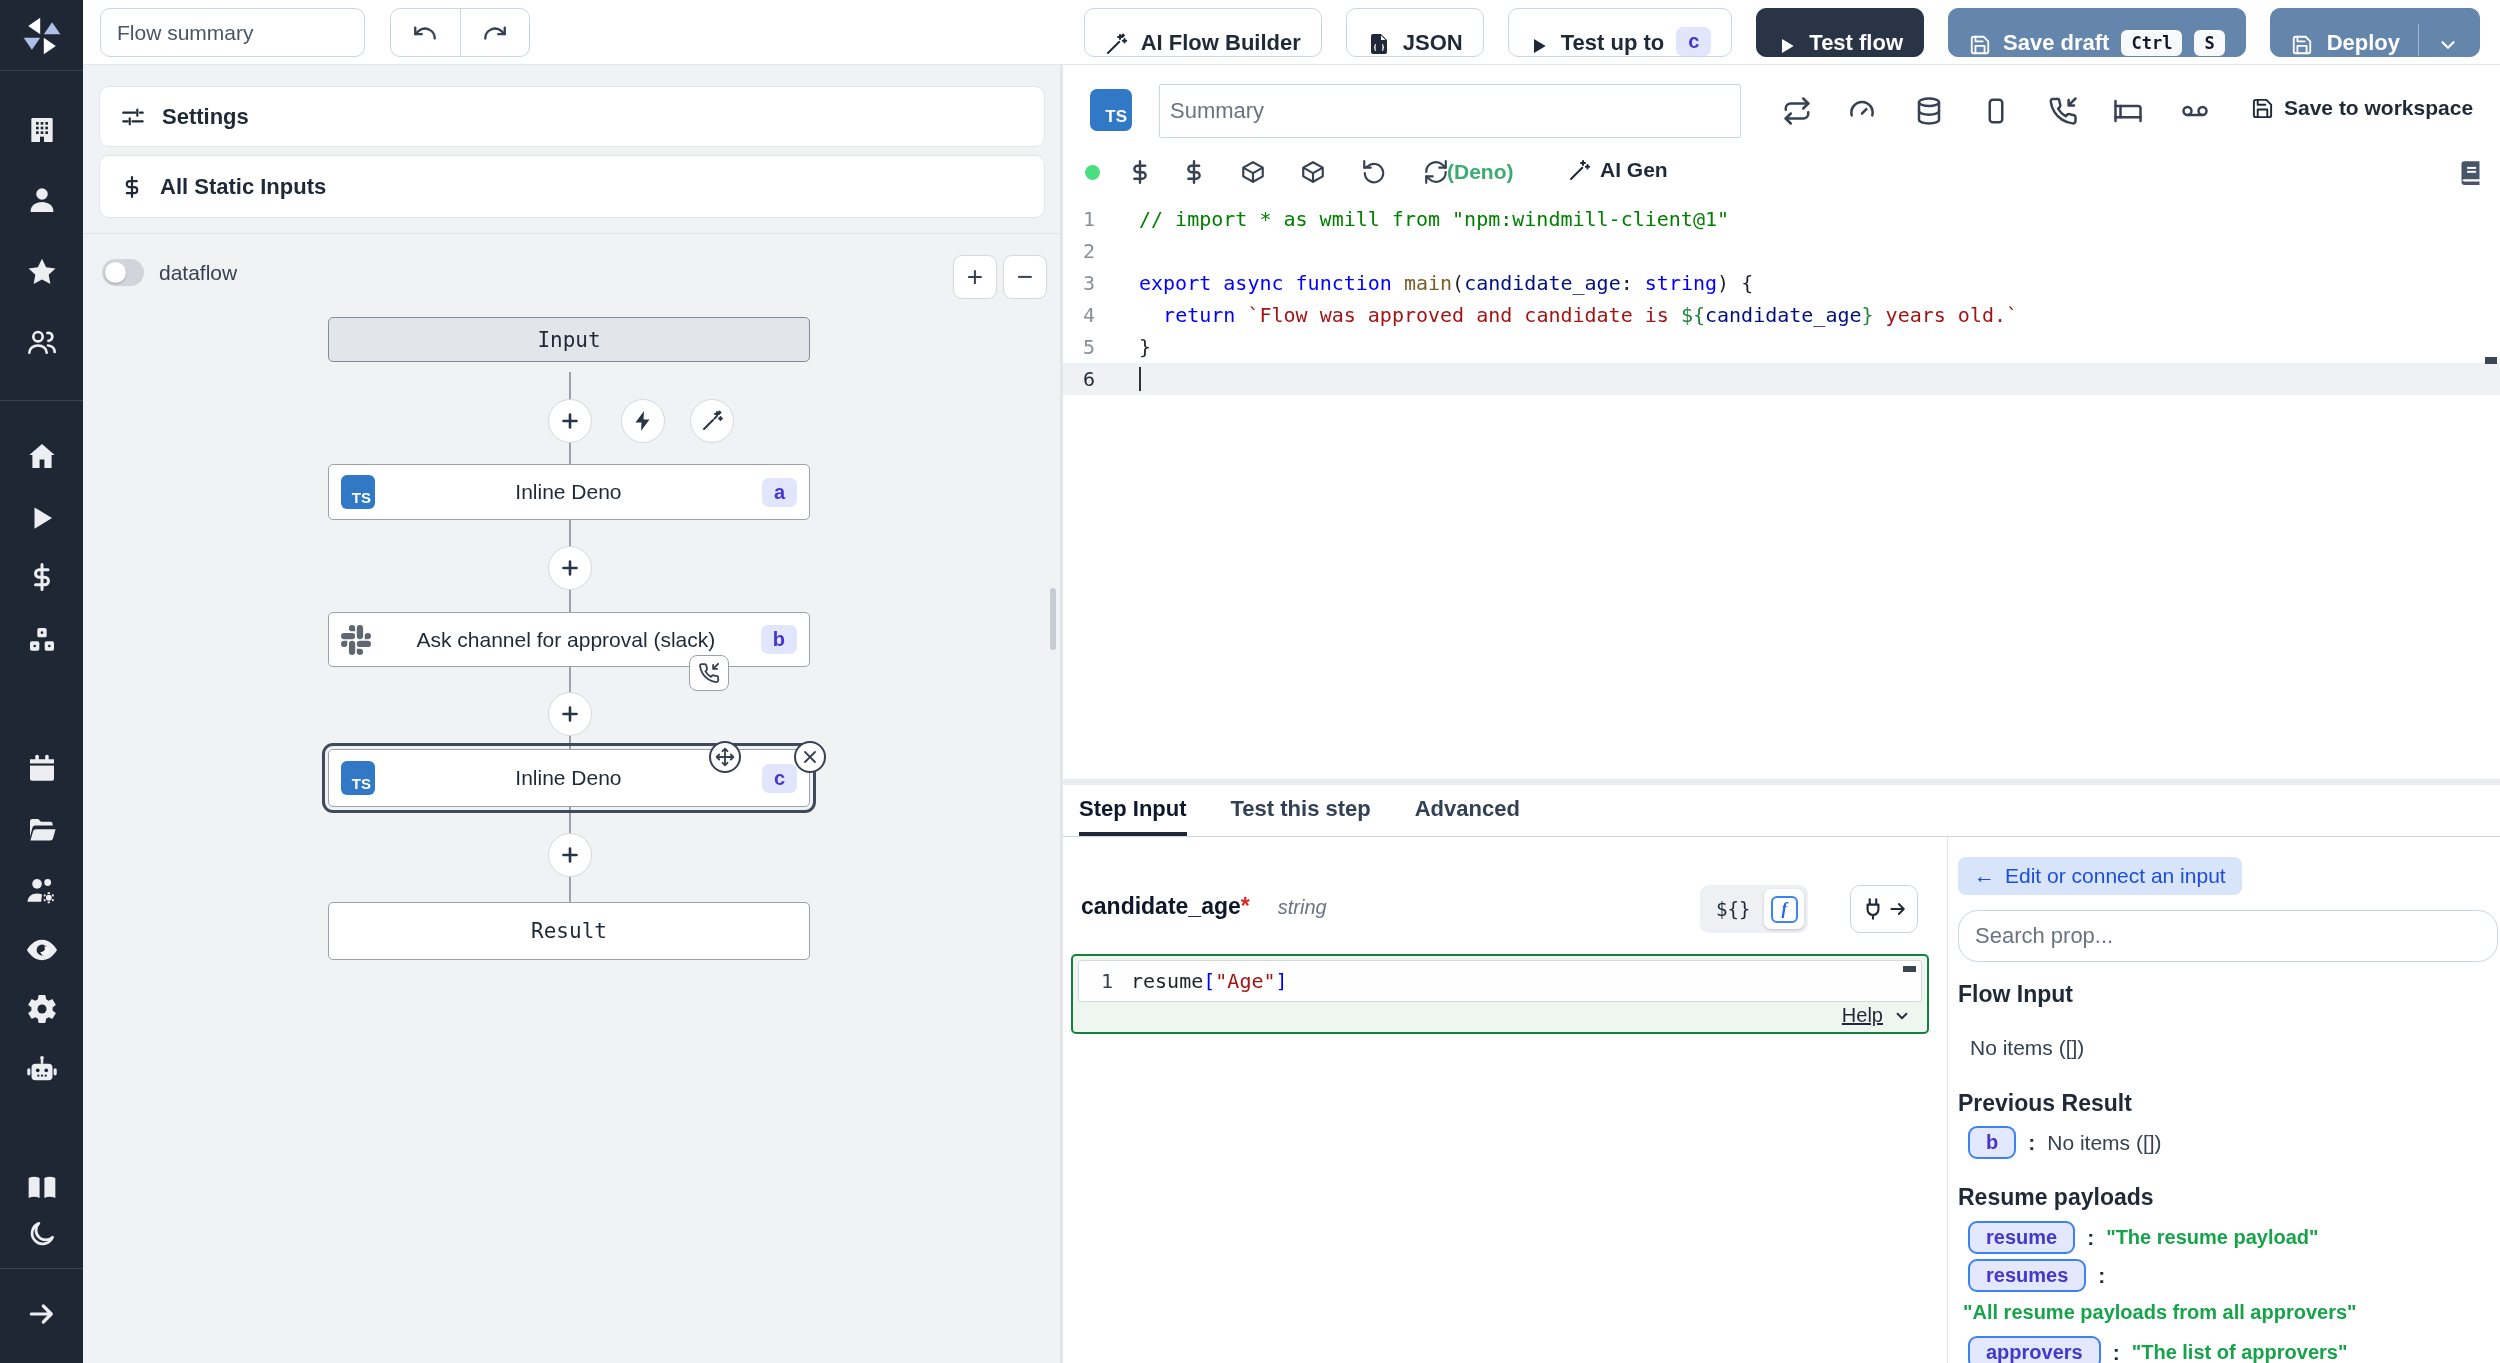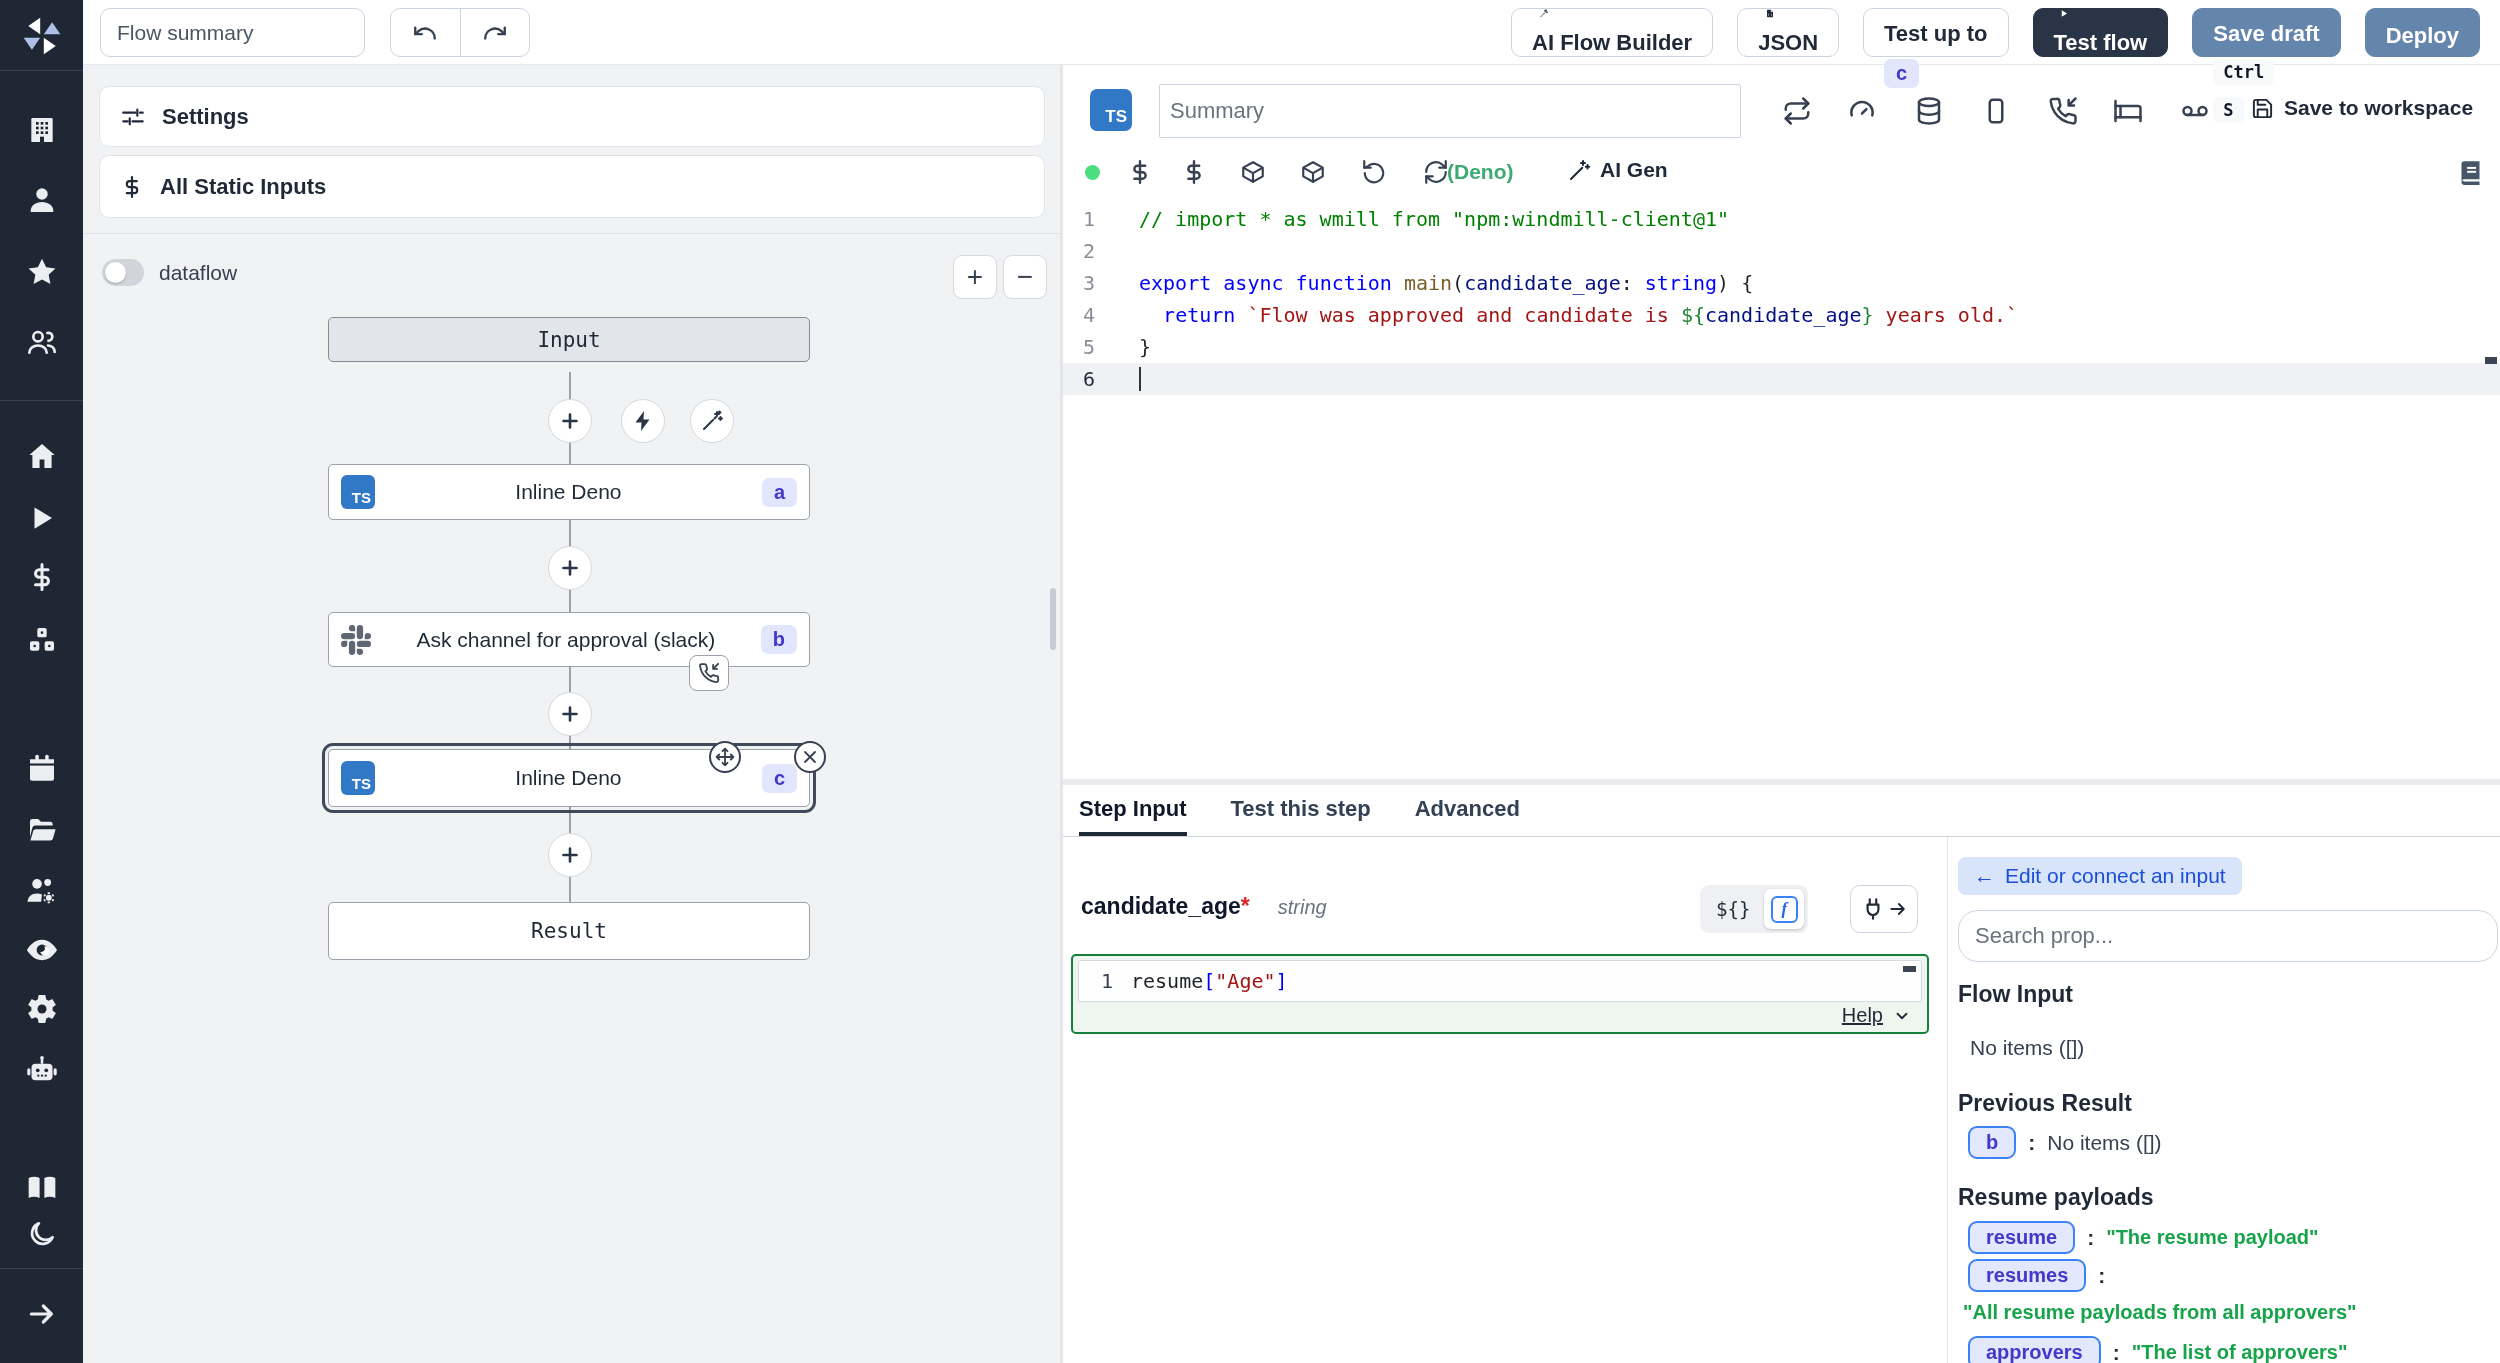--- a/index.html
+++ b/index.html
@@ -19,21 +19,21 @@
   .topbar { position:absolute; left:83px; top:0; right:0; height:65px; background:#fff; border-bottom:1px solid #e5e7eb; z-index:20; }
   .tb-input { position:absolute; left:17px; top:8px; width:265px; height:49px; border:1.5px solid #cbd5e1; border-radius:10px; padding:0 16px; font-size:21px; color:#1d4ed8; background:#fff; }
   .tb-input::placeholder { color:#4b5563; }
   .undoredo { position:absolute; left:307px; top:8px; height:49px; width:140px; display:flex; border:1.5px solid #cbd5e1; border-radius:10px; background:#fff; overflow:hidden; }
   .undoredo > div { flex:1; display:flex; align-items:center; justify-content:center; color:#374151; cursor:pointer; }
   .undoredo > div:first-child { border-right:1.5px solid #cbd5e1; }
   .pathgrp { position:absolute; left:464px; top:8px; height:49px; width:441px; display:flex; border:1.5px solid #cbd5e1; border-radius:10px; overflow:hidden; background:#fff; }
   .pathlabel { display:flex; align-items:center; gap:10px; padding:0 18px; background:#e2e5ea; color:#374151; font-weight:700; font-size:21px; border-right:1.5px solid #cbd5e1; }
   .pathval { flex:1; border:0; font-family:"DejaVu Sans Mono",monospace; font-size:20px; color:#111827; padding:0 14px; min-width:0; }
   .tb-right { position:absolute; right:20px; top:8px; height:49px; display:flex; gap:24px; align-items:center; }
-  .btn { height:49px; display:flex; align-items:flex-start; gap:12px; padding:0 20px; border:1.5px solid #cbd5e1; border-radius:10px; background:#fff; font-size:22px; font-weight:600; color:#1f2937; cursor:pointer; white-space:nowrap;flex-direction:column; }
+  .btn { height:49px; display:flex; align-items:flex-end; gap:12px; padding:0 20px; border:1.5px solid #cbd5e1; border-radius:10px; background:#fff; font-size:22px; font-weight:600; color:#1f2937; cursor:pointer; white-space:nowrap; }
   .btn-dark { background:#2a3447; border-color:#2a3447; color:#fff; }
   .btn-blue { background:#6485ac; border-color:#6485ac; color:#fff; }
   .kbd { background:#f8f9fb; color:#111827; border-radius:6px; padding:3px 10px; font-family:"DejaVu Sans Mono",monospace; font-size:17px; font-weight:700; }
   .badge-step { background:#e2e6fd; color:#4338ca; border-radius:7px; padding:3px 12px; font-size:20px; font-weight:700; }
   .deploy-sep { width:1px; height:32px; background:rgba(255,255,255,.4); margin:0 4px; }
 
   
   .flowpanel { position:absolute; left:83px; top:65px; width:977px; bottom:0; background:#f1f2f4; overflow:hidden; }
   .vsplit { position:absolute; left:1060px; top:65px; width:3px; bottom:0; background:#e3e5e9; }
   .fp-card { position:absolute; left:16px; width:946px; background:#fff; border:1px solid #e2e4e8; border-radius:10px; display:flex; align-items:center; gap:16px; padding:0 20px; font-size:22px; font-weight:600; color:#1f2937; cursor:pointer; }

